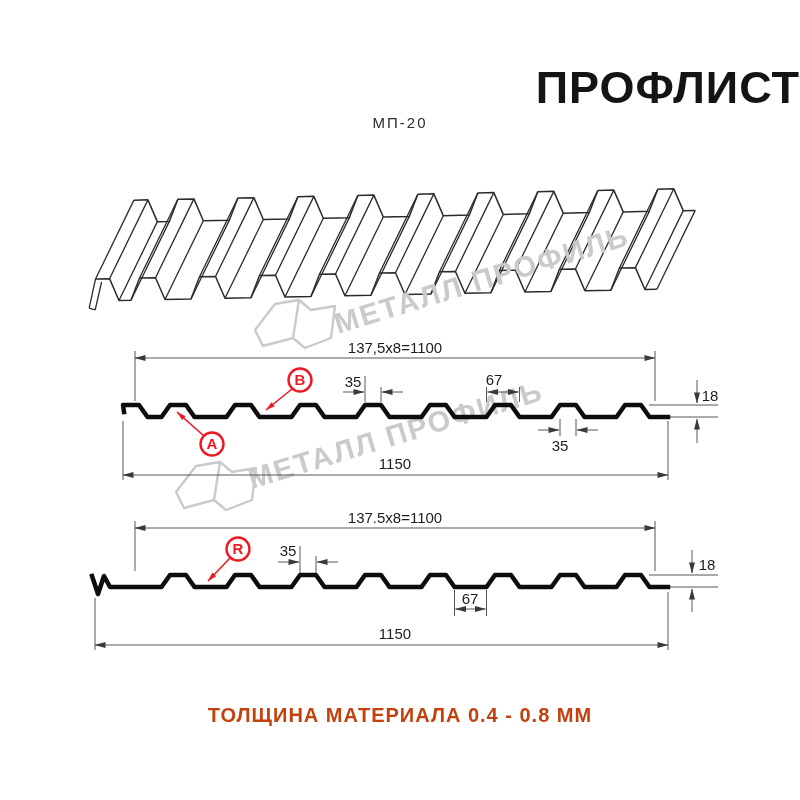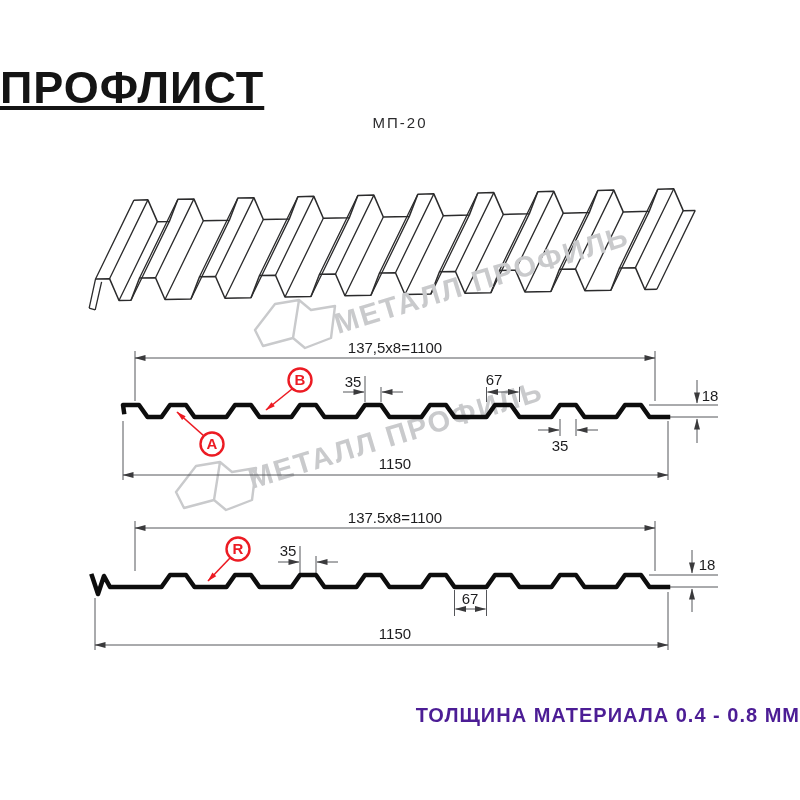--- a/index.html
+++ b/index.html
@@ -1,23 +1,23 @@
 <!DOCTYPE html>
 <html style="--accent: #ec1b23; --dimc: #55565a; --prof: #0d0d0d; --wm: #c9cacc;"><head>
 <meta charset="utf-8">
 <style>
   html,body{margin:0;padding:0;background:#ffffff;}
   .canvas{position:relative;width:800px;height:800px;background:#fff;overflow:hidden;
           font-family:"Liberation Sans",sans-serif;}
-  .page-title{position:absolute;top:62px;left:0;right:0;text-align:left;
-              font-size:45px;font-weight:bold;letter-spacing:1px;color:#141414;text-decoration:underline;}
+  .page-title{position:absolute;top:62px;left:0;right:0;text-align:right;
+              font-size:45px;font-weight:bold;letter-spacing:1px;color:#141414;}
   .page-subtitle{position:absolute;top:114px;left:0;right:0;text-align:center;
                  font-size:15px;font-weight:500;letter-spacing:2px;color:#2b2b2d;}
-  .page-footer{position:absolute;top:704px;left:0;right:0;text-align:right;
-               font-size:20px;font-weight:600;letter-spacing:1px;color:#4c1d95;}
+  .page-footer{position:absolute;top:704px;left:0;right:0;text-align:center;
+               font-size:20px;font-weight:600;letter-spacing:1px;color:#c2410c;}
   svg.draw{position:absolute;top:0;left:0;}
   .profile{stroke:var(--prof,#0d0d0d);stroke-width:4.5;fill:none;
            stroke-linejoin:round;stroke-linecap:square;}
   .dim{stroke:var(--dimc,#55565a);stroke-width:1;fill:none;}
   .dim-label{font-family:"Liberation Sans",sans-serif;font-size:15px;fill:#1c1c1e;text-anchor:middle;}
   .s3d{stroke:#2b2b2c;stroke-width:1.5;fill:none;stroke-linejoin:round;}
   .s3d-thin{stroke:#2b2b2c;stroke-width:1.3;fill:none;}
   .callout-circle{fill:#ffffff;stroke:var(--accent,#ec1b23);stroke-width:2.4;}
   .callout-text{font-family:"Liberation Sans",sans-serif;font-weight:bold;font-size:15px;
                 fill:var(--accent,#ec1b23);text-anchor:middle;}

